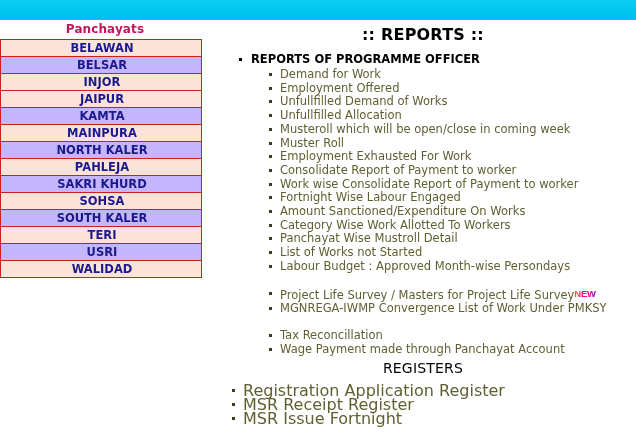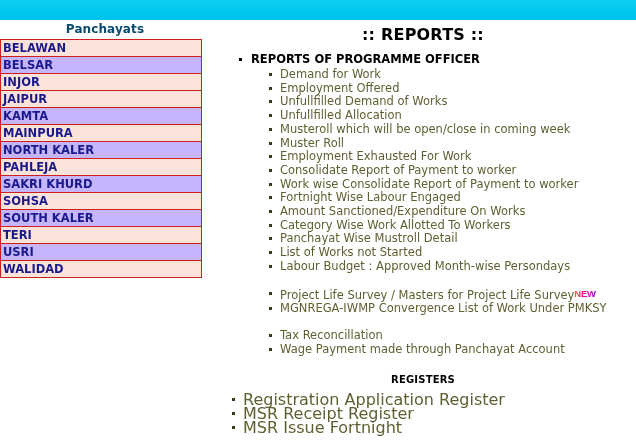--- a/index.html
+++ b/index.html
@@ -40,21 +40,21 @@
   }
 
   
   .left-panel {
     width: 210px;
     flex: 0 0 210px;
     padding: 0;
   }
   .panch-title {
     text-align: center;
-    color: #0c4a6e;
+    color: #be185d;
     font-size: 12px;
     font-weight: bold;
     font-family: "DejaVu Sans", sans-serif;
     padding: 2px 0 3px 0;
     letter-spacing: 0.1px;
   }
   .panch-table {
     width: 202px;
     margin: 0;
     border-collapse: collapse;
@@ -64,20 +64,21 @@
     border: 1px solid #cc2020;
     height: 17px;
     padding: 0 0 0 2px;
     font-size: 11.5px;
     font-weight: bold;
     color: #1a1a8c;
     font-family: "DejaVu Sans", sans-serif;
     white-space: nowrap;
     line-height: 15px;
     cursor: pointer;
+    text-align: center;
   }
   .panch-row.tint-a td {
     background: #fbe3da;
   }
   .panch-row.tint-b td {
     background: #c4b5fd;
   }
 
   
   .right-panel {
@@ -162,25 +163,25 @@
     margin-left: 0px;
     background-image: linear-gradient(100deg, #ff7b00 0%, #ff0090 42%, #e000c8 68%, #7d00d4 100%);
     -webkit-background-clip: text;
     background-clip: text;
     color: transparent;
     -webkit-text-fill-color: transparent;
   }
 
   .registers-heading {
     text-align: center;
-    font-size: 10px;
-    font-weight: bold;
+    font-size: 14px;
+    font-weight: normal;
     color: #000000;
     font-family: "DejaVu Sans", sans-serif;
-    margin-top: 18px;
+    margin-top: 4px;
     letter-spacing: 0.2px;
   }
 
   ul.reg-list {
     list-style: none;
     margin: 8px 0 0 0;
     padding: 0 0 0 22px;
   }
   ul.reg-list > li {
     position: relative;

